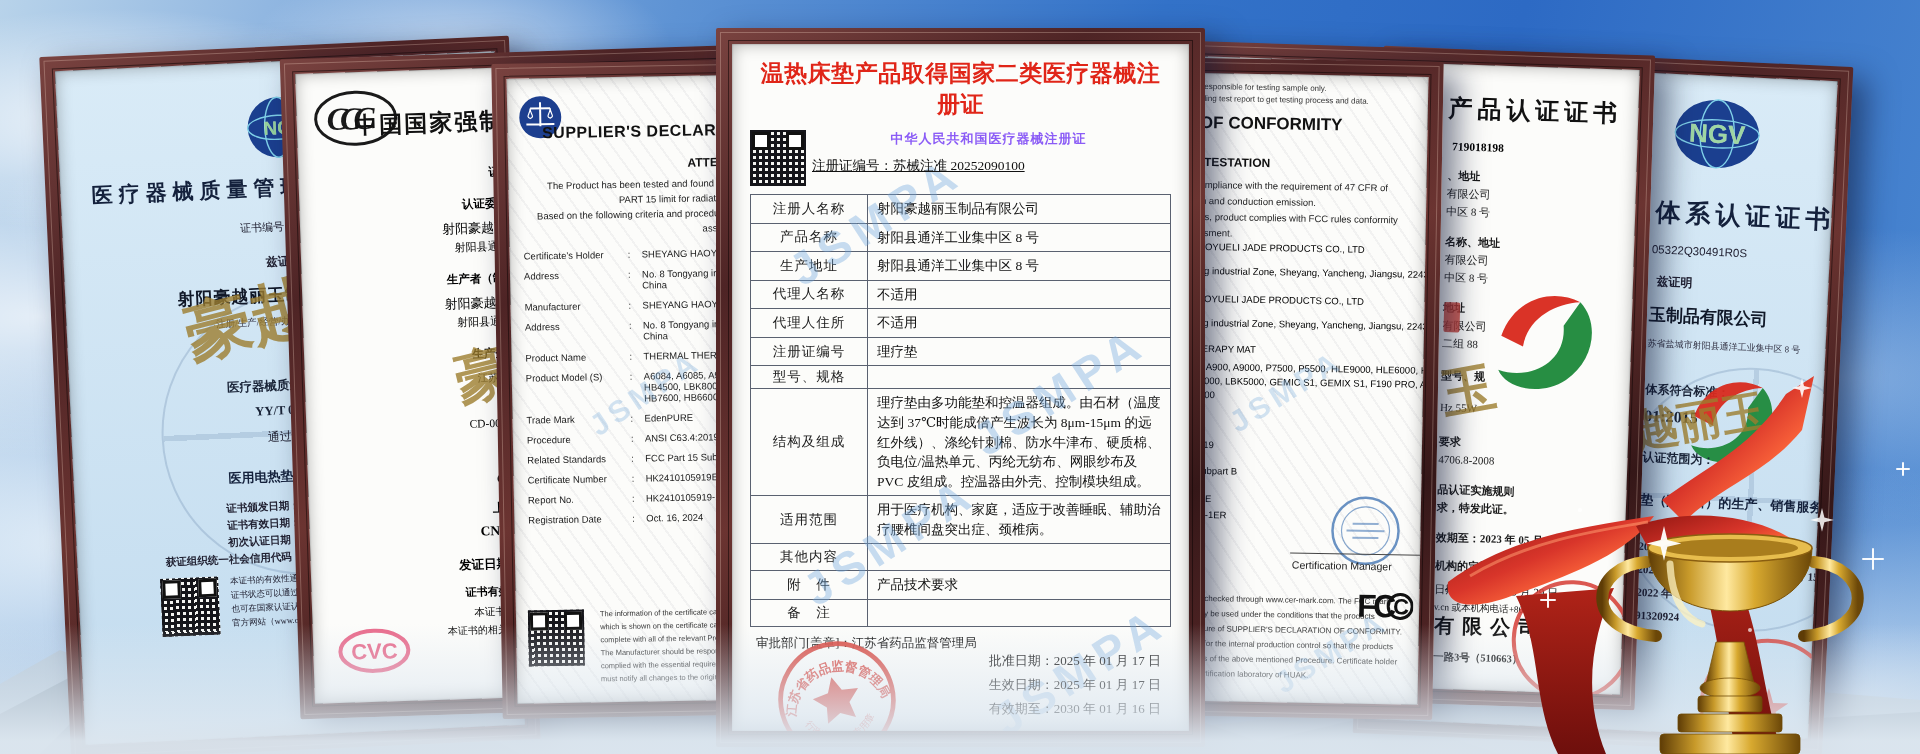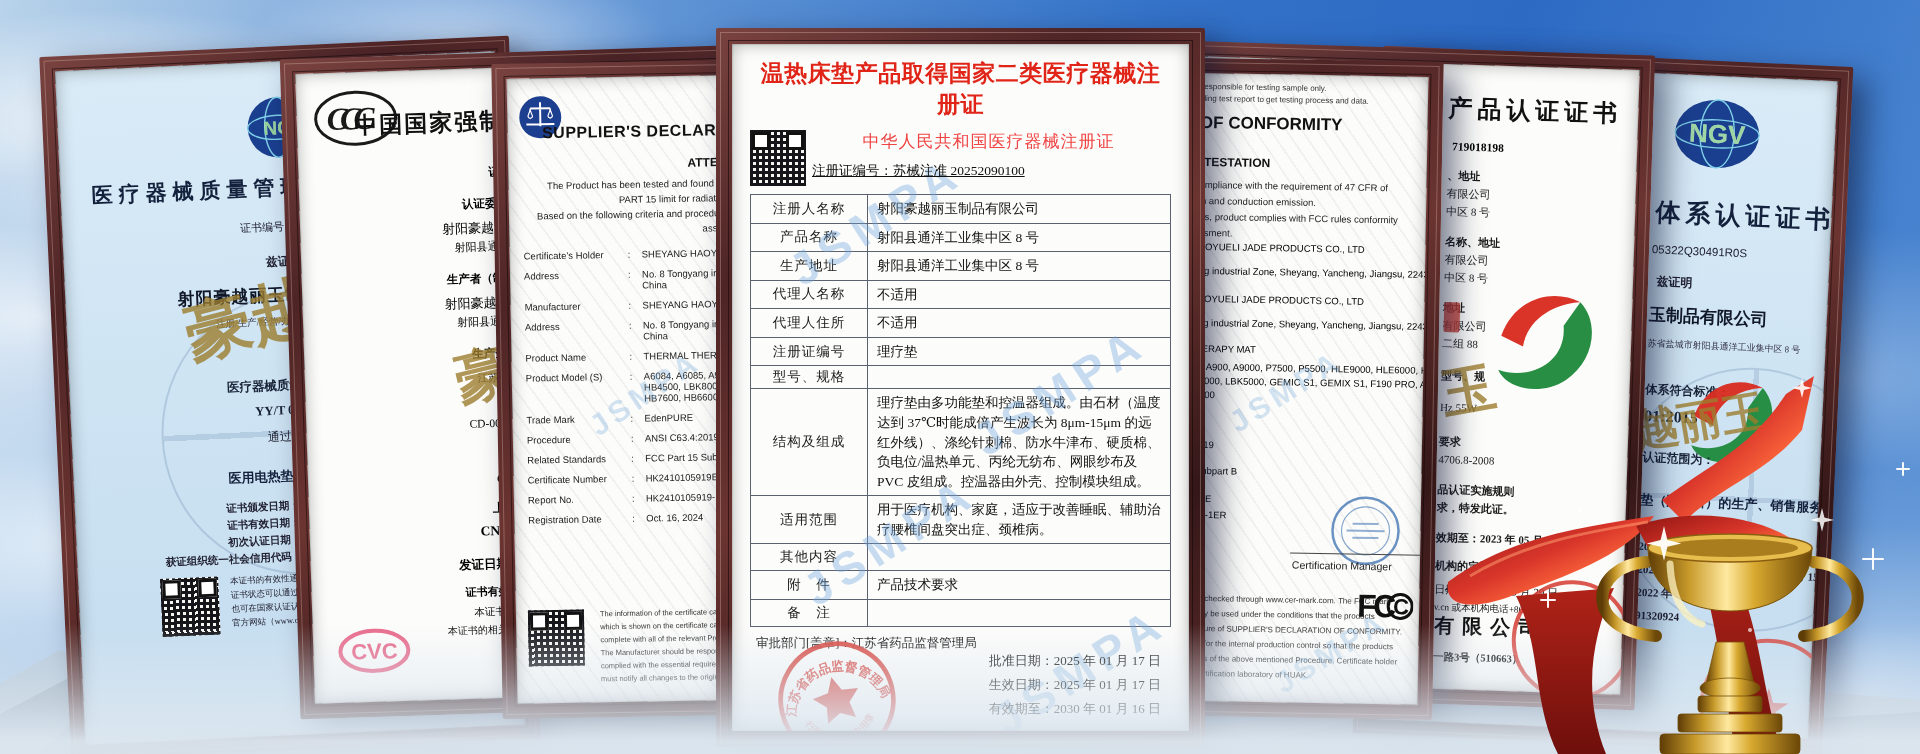--- a/index.html
+++ b/index.html
@@ -408,21 +408,21 @@
     <div class="paper" style="padding:14px 18px;box-sizing:border-box;">
       <div class="wm" style="left:46px;top:150px;">JSMPA</div>
       <div class="wm" style="left:230px;top:320px;">JSMPA</div>
       <div class="wm" style="left:60px;top:470px;">JSMPA</div>
       <div class="wm" style="left:250px;top:600px;">JSMPA</div>
 
       <div class="c-title1">温热床垫产品取得国家二类医疗器械注册证</div>
       <div style="display:flex;margin-top:10px;align-items:flex-start;position:relative;">
         <div class="qr" style="position:relative;flex:0 0 56px;height:56px;"></div>
         <div style="flex:1;">
-          <div style="text-align:center;font-size:17px;font-weight:400;color:#ef4444;letter-spacing:1px;">中华人民共和国医疗器械注册证</div>
+          <div style="text-align:center;font-size:13px;font-weight:700;color:#8b5cf6;letter-spacing:1px;">中华人民共和国医疗器械注册证</div>
           <div class="serif" style="font-size:13.5px;margin-top:9px;margin-left:6px;color:#111;text-decoration:underline;">注册证编号：苏械注准 20252090100</div>
         </div>
       </div>
 
       <div class="c-table serif" style="margin-top:8px;">
         <div class="crow">
             <div class="clabel">注册人名称</div>
             <div class="cvalue">射阳豪越丽玉制品有限公司</div>
           </div>
           <div class="crow">

